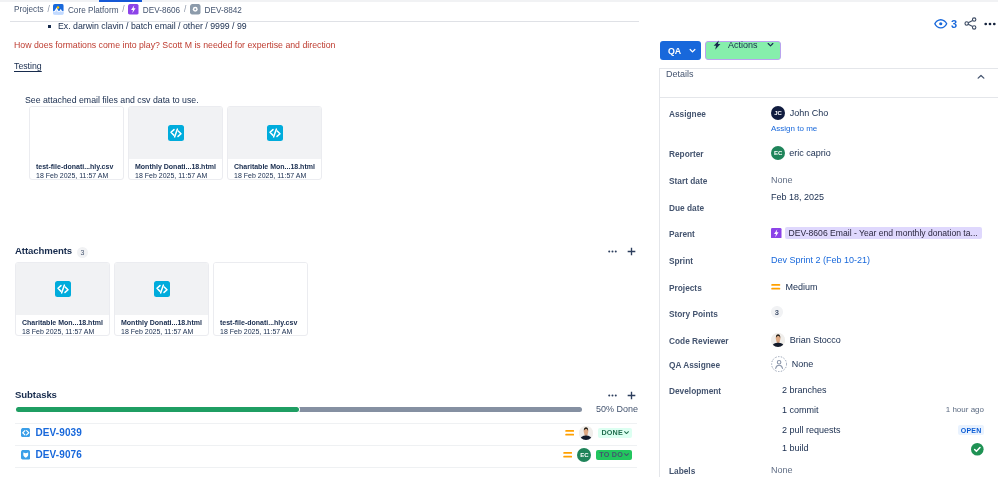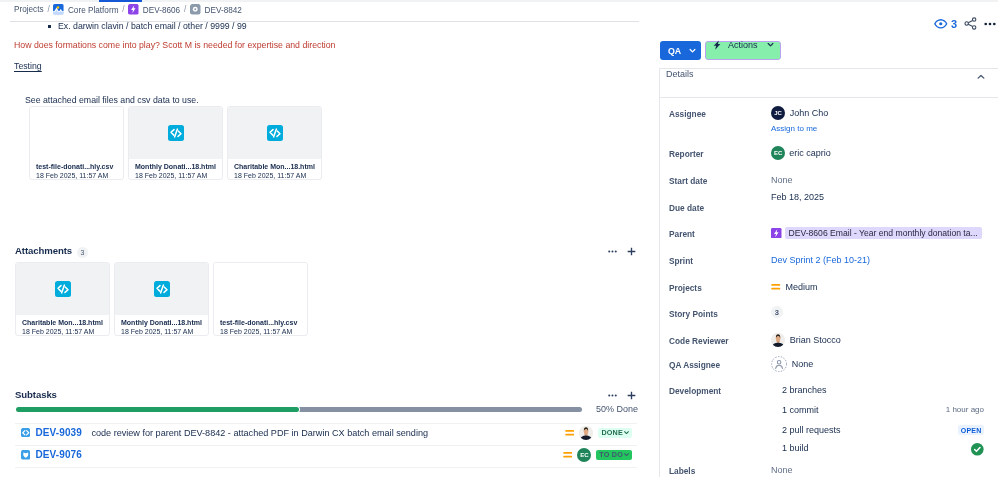--- a/index.html
+++ b/index.html
@@ -251,21 +251,20 @@
       <div class="fill" id="pfill" style="width: 50%;"></div>
     </div>
     <span class="pdone" style="left:596px;top:404px">50% Done</span>
     <div id="subtask-rows">
         <div class="st-row" style="top:421.5px">
           <svg class="st-ico" viewBox="0 0 16 16">
             <rect width="16" height="16" rx="2.5" fill="#3B9FE8"></rect>
             <path d="M6.6 4.4 L2.9 8 L6.6 11.6 M9.4 4.4 L13.1 8 L9.4 11.6" fill="none" stroke="#fff" stroke-width="2" stroke-linecap="round" stroke-linejoin="round"></path>
           </svg>
           <span class="st-key">DEV-9039</span>
-          <span class="st-sum">code review for parent DEV-8842 - attached PDF in Darwin CX batch email sending</span>
           <span class="st-right">
             <svg width="9.5" height="9.5" viewBox="0 0 16 16">
               <rect x="0.4" y="3.3" width="15.2" height="3.1" rx="1.5" fill="#FFA000"></rect>
               <rect x="0.4" y="9.6" width="15.2" height="3.1" rx="1.5" fill="#FFA000"></rect>
             </svg>
             <span class="avatar" style="width:14px;height:14px;overflow:hidden;background:#EFEEEC">
               <svg width="14" height="14" viewBox="0 0 32 32">
                 <rect width="32" height="32" fill="#F0EEEB"></rect>
                 <path d="M9.4 30 C9.4 22.5 12 19.5 16 19.5 s6.6 3 6.6 10.5 z" fill="#F6F4F2"></path>
                 <rect x="12.4" y="14" width="7.2" height="9" rx="3" fill="#D39E7F"></rect>

